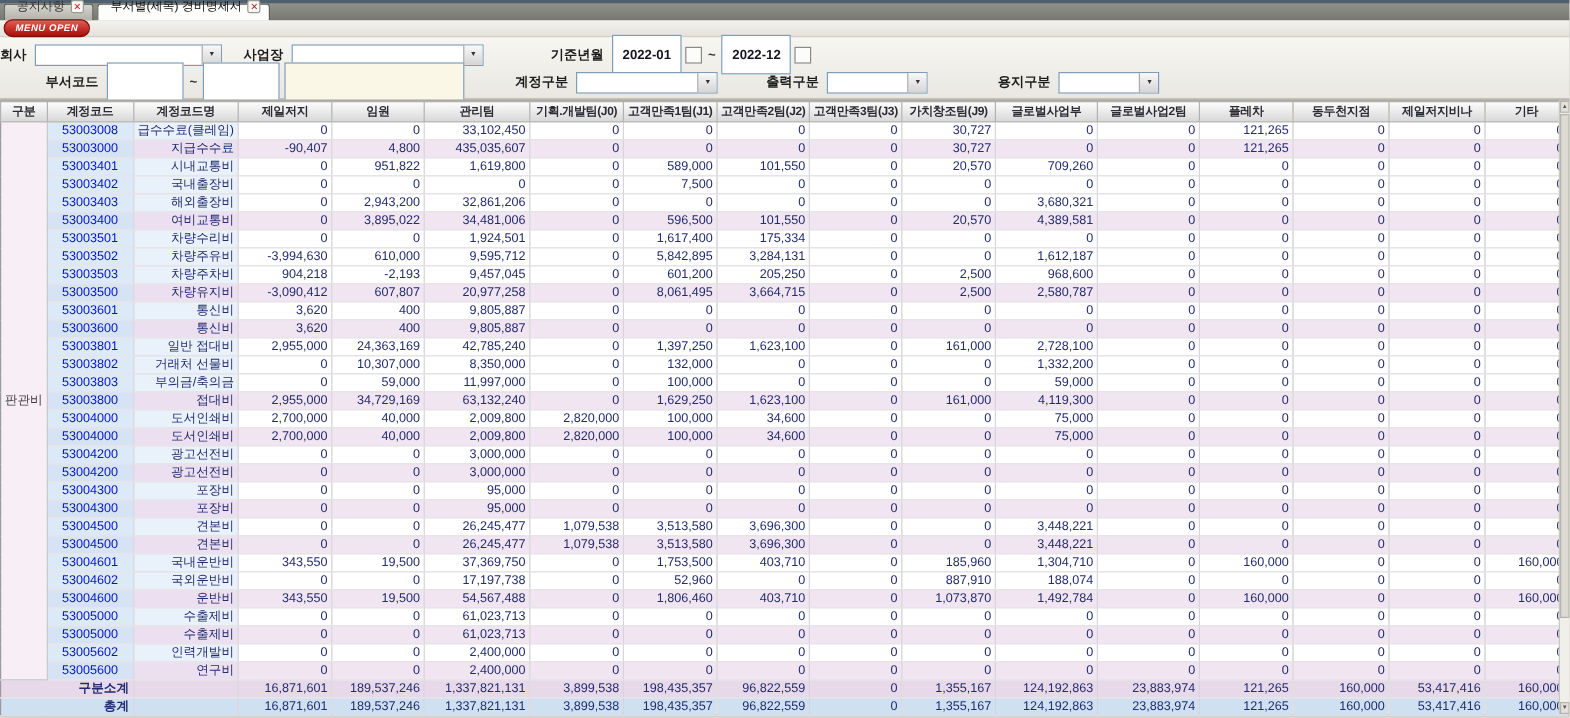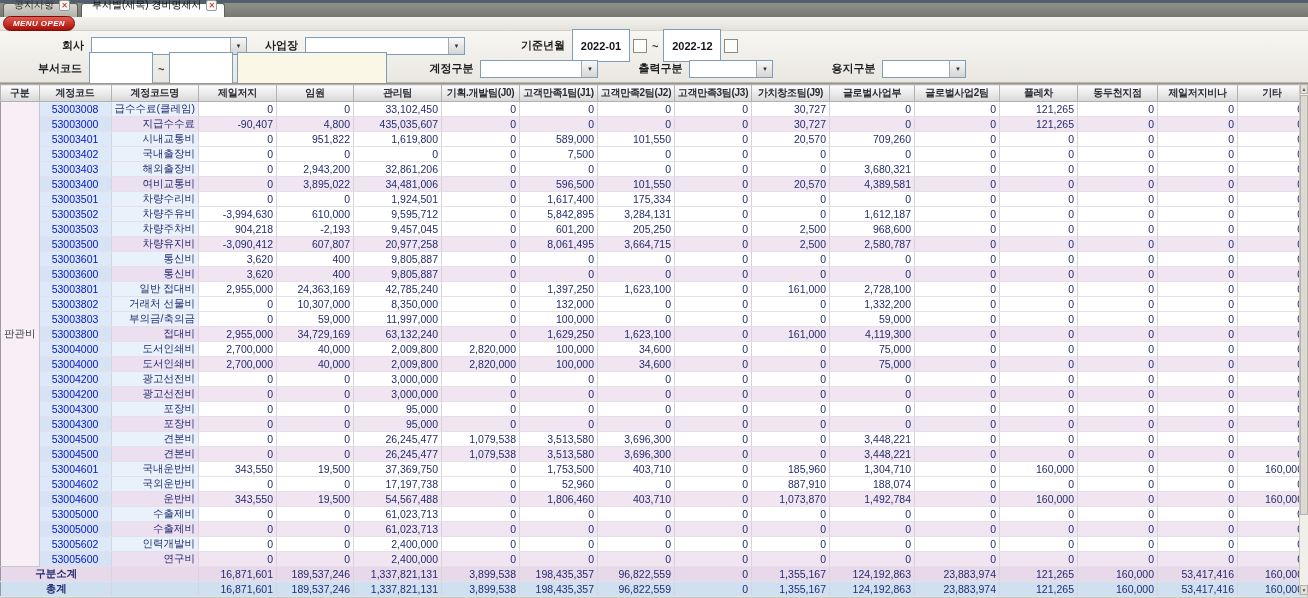--- a/index.html
+++ b/index.html
@@ -53,21 +53,21 @@
   td.code{color:#0414c8;text-align:center;background:#dbe9f9;}
   td.name{text-align:right;color:#232c6e;background:#e9f1fb;}
   tr.detail td.num{background:#ffffff;}
   tr.subtotal td.num{background:#f1e5f1;}
   tr.subtotal td.name{background:#ecdff0;}
   tr.subtotal td.code{background:#d6e3f4;}
   td.group-cell{background:#f7eff5;color:#3a3a3a;border-right:1px solid #cac6d0;
                 border-bottom:1px solid #cac6d0;vertical-align:middle;padding:0 3px;font-size:10.5px;}
   tr.footer-sub td{background:#e7d9e9;color:#232c6e;}
   tr.footer-total td{background:#cfe0f1;color:#232c6e;}
-  td.flabel{color:#222222;font-weight:bold;text-align:center;padding-left:4px;}
+  td.flabel{color:#222222;font-weight:bold;text-align:right;padding-left:4px;}
 
   
   .vscroll{position:absolute;top:0;right:0;width:9px;height:100%;background:#f1efe9;
            border-left:1px solid #c9c7bf;display:flex;flex-direction:column;}
   .vs-btn{height:10px;flex:0 0 10px;background:#e3e1d9;border:1px solid #b5b3ab;font-size:5px;color:#555;
           display:flex;align-items:center;justify-content:center;}
   .vs-thumb{flex:0 0 420px;margin:1px 0;background:#dcdad2;border:1px solid #b5b3ab;}
   .vs-track{flex:1;}
 </style>
 </head>
@@ -85,21 +85,21 @@
       <span class="tab-close">✕</span>
     </div>
   </div>
 
   <div class="menurow">
     <span class="menu-open">MENU OPEN</span>
   </div>
 
   <div class="filters">
     <div class="f-row">
-      <span class="f-label" style="margin-left:62px">회사</span>
+      <span class="f-label" style="">회사</span>
       <div class="combo" style="width:156px;margin-left:7px">
         <span class="combo-text">제일저지주식회사</span>
         <span class="combo-btn">▼</span>
       </div>
       <span class="f-label" style="margin-left:18px">사업장</span>
       <div class="combo" style="width:160px;margin-left:7px">
         <span class="combo-text">제일저지주식회사</span>
         <span class="combo-btn">▼</span>
       </div>
       <span class="f-label" style="margin-left:56px">기준년월</span>

